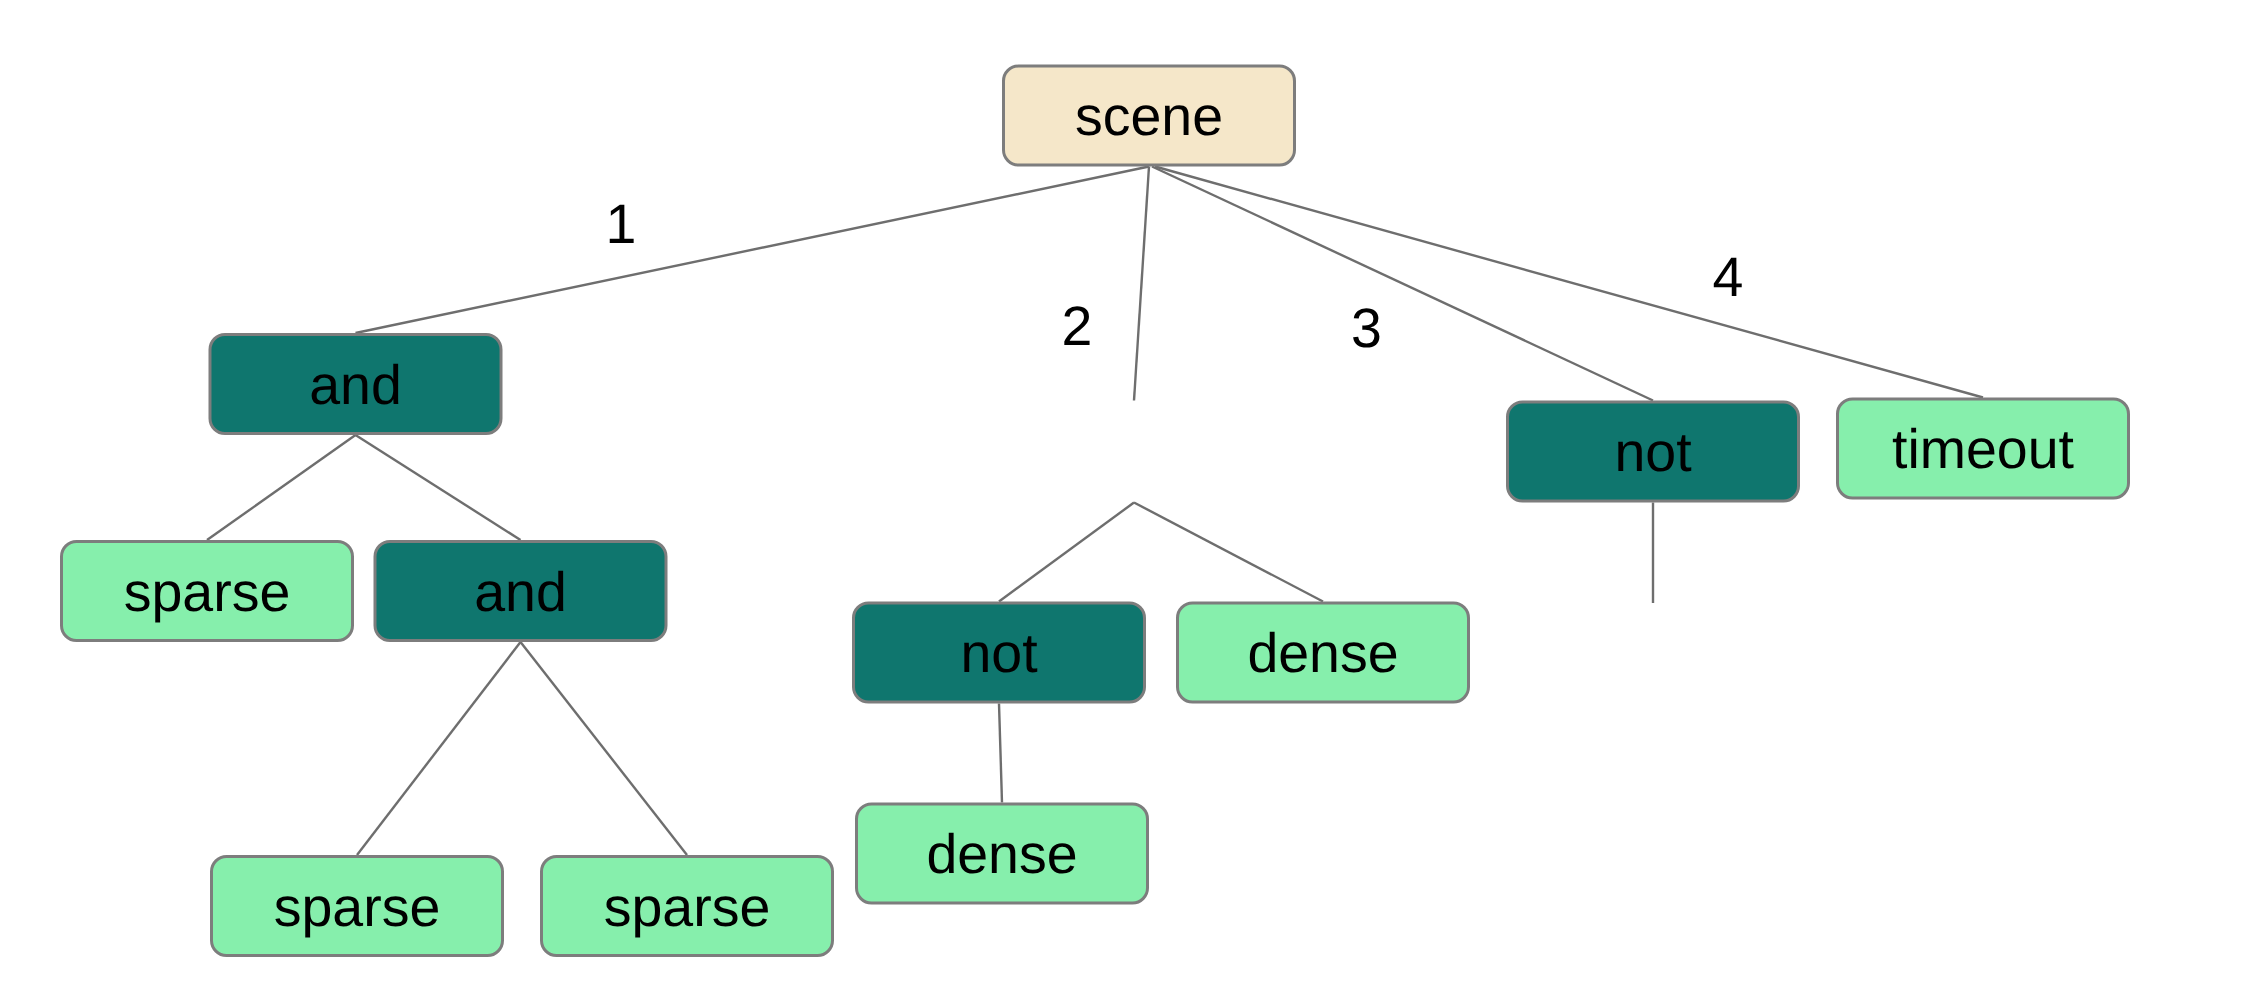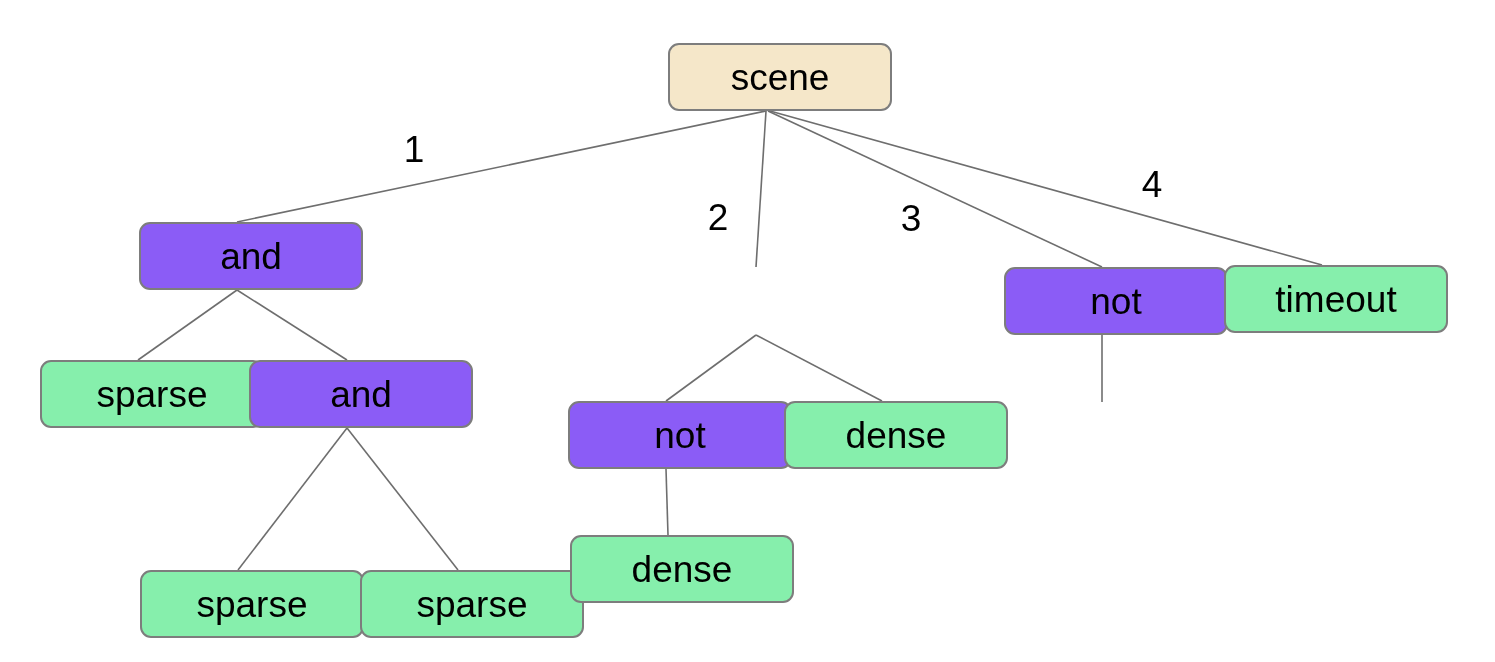--- a/index.html
+++ b/index.html
@@ -11,35 +11,35 @@
     font-family: "Liberation Sans", sans-serif;
     overflow: hidden;
   }
   .edges {
     position: absolute;
     left: 0; top: 0;
     width: 1495px; height: 662px;
   }
   .node {
     position: absolute;
-    width: 224px;
+    width: 196px;
     height: 68px;
     box-sizing: border-box;
     border: 2px solid #7d7d7d;
     border-radius: 11px;
     display: flex;
     align-items: center;
     justify-content: center;
     font-size: 37px;
     line-height: 1;
     color: #000000;
     white-space: nowrap;
   }
   .node.root     { background: #f5e7c9; }
-  .node.operator { background: #8b5cf6; }
+  .node.operator { background: #0f766e; }
   .node.leaf     { background: #86efac; }
 
   
   #n-scene    { left:  668px; top:  43px; }
   #n-and1     { left:  139px; top: 222px; }
   #n-sparse1  { left:   40px; top: 360px; }
   #n-and2     { left:  249px; top: 360px; }
   #n-sparse2  { left:  140px; top: 570px; }
   #n-sparse3  { left:  360px; top: 570px; }
   #n-or1      { left:  658px; top: 267px; }

